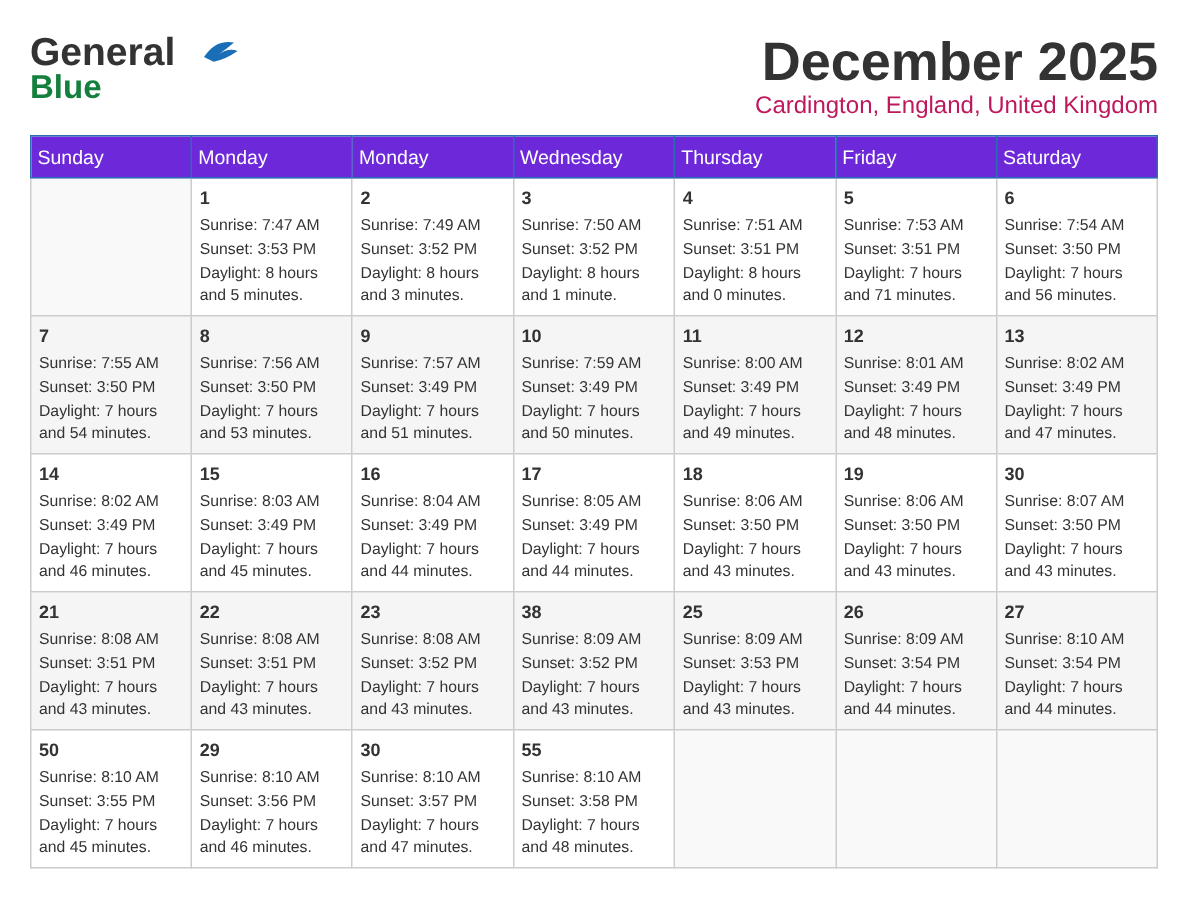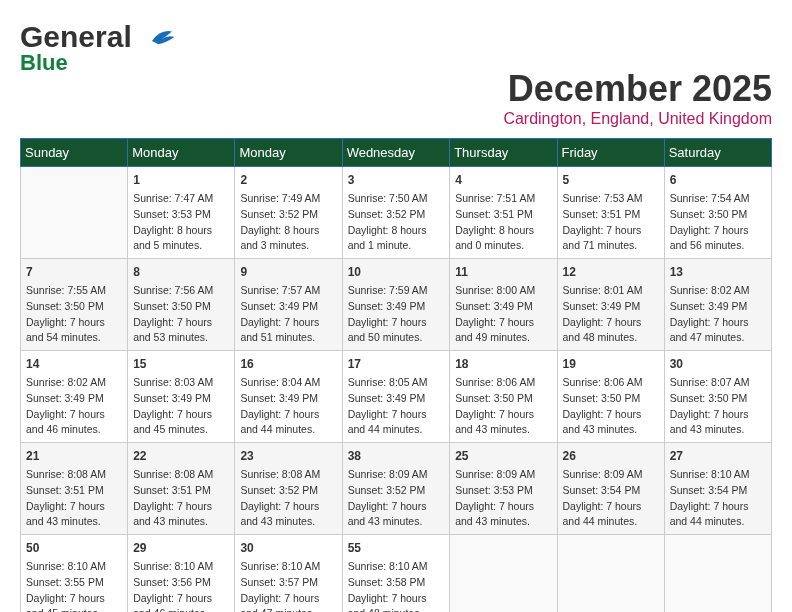--- a/index.html
+++ b/index.html
@@ -20,38 +20,37 @@
       display: flex;
       align-items: center;
     }
     .logo-icon {
       width: 30px;
       height: 30px;
       margin-left: 2px;
     }
     .title-block {
       text-align: right;
-      margin-top: 48px;
     }
     .month-title {
       font-size: 36px;
       font-weight: bold;
       color: #333;
     }
     .location-title {
       font-size: 16px;
       color: #be185d;
     }
     table {
       width: 100%;
       border-collapse: collapse;
       font-size: 11px;
     }
     thead tr {
-      background-color: #14532d;
+      background-color: #6d28d9;
       color: white;
     }
     thead th {
       padding: 6px 4px;
       text-align: left;
       font-size: 13px;
       font-weight: normal;
       border: 1px solid #2a6db5;
     }
     tbody tr {
@@ -82,21 +81,21 @@
       background-color: #f9f9f9;
     }
   </style>
 </head>
 <body>
 
 <div class="header">
   <div class="logo">
     <div>
       <div style="display:flex;align-items:center;">
-        <div style="font-size:30px;font-weight:bold;line-height:1.15;">
+        <div style="font-size:26px;font-weight:bold;line-height:1.15;">
           <span style="color:#333;">General</span>
           <svg class="logo-icon" viewBox="0 0 40 35" style="display:inline-block;vertical-align:middle;width:36px;height:28px;">
             <path d="M10,20 Q20,5 35,8 Q28,14 22,18 Q30,12 38,15 Q28,22 18,24 Z" fill="#1a6eb5"></path>
           </svg>
         </div>
       </div>
       <div style="font-size:22px;font-weight:bold;color:#15803d;line-height:1.1;margin-top:-4px;">Blue</div>
     </div>
   </div>
   <div class="title-block">

